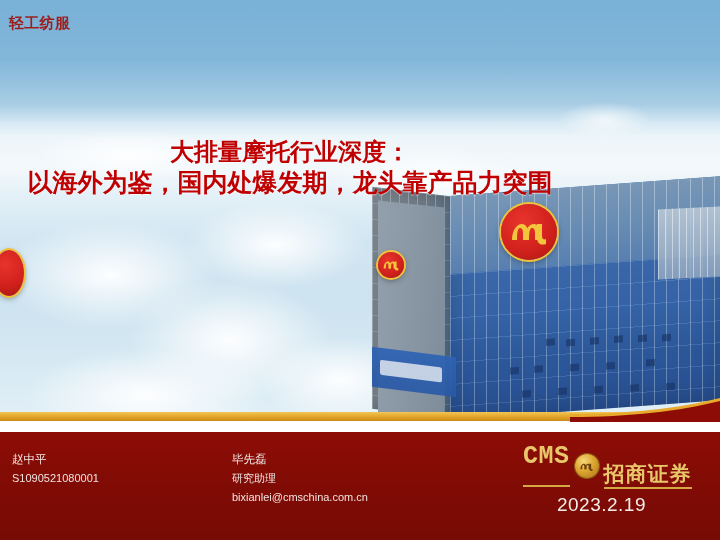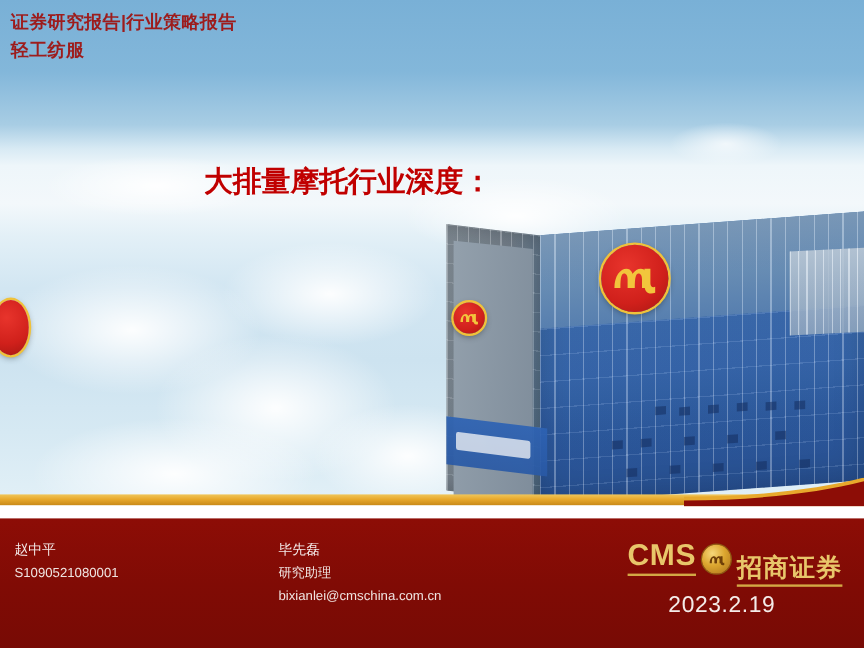--- a/index.html
+++ b/index.html
@@ -268,27 +268,27 @@
 
   .cms-logo {
     position: absolute;
     left: 523px; top: 450px;
     z-index: 18;
     display: flex;
     align-items: center;
     height: 30px;
   }
   .cms-word {
-    font-family: Liberation Sans, sans-serif;
+    font-family: Liberation Mono, monospace;
     font-size: 25px;
     font-weight: bold;
     color: #e8c66a;
     letter-spacing: .5px;
     border-bottom: 2px solid #d3a845;
-    padding-bottom: 1px;
+    padding-bottom: 15px;
     line-height: 27px;
   }
   .cms-badge {
     width: 24px; height: 24px;
     border-radius: 50%;
     margin: 0 5px;
     background: radial-gradient(circle at 36% 30%, #f6d77a 0%, #dca62f 45%, #a8701a 100%);
     box-shadow: 0 0 0 1px #8a5c13;
     display: flex; align-items: center; justify-content: center;
     position: relative;
@@ -371,26 +371,26 @@
           <path d="M4 22 C4 12, 9 6, 14 6 C18 6, 20 10, 20 16 L20 22 L15 22 L15 15 C15 11, 13.5 10, 12 10 C10 10, 9 13, 9 22 Z"></path>
           <path d="M16 22 C16 12, 21 6, 26 6 C30 6, 32 10, 32 16 L32 22 L27 22 L27 15 C27 11, 25.5 10, 24 10 C22 10, 21 13, 21 22 Z"></path>
           <path d="M29 6 L34 6 L34 18 C34 21, 36 22, 38 21 L38 26 C32 28, 29 25, 29 19 Z"></path>
         </g>
       </svg>
     </div>
     <div class="emblem emblem-edge"></div>
   </div>
 
   <div class="hdr">
-    <div class="l1">证券研究报告|行业策略报告</div>
     <div class="l2">轻工纺服</div>
   </div>
 
   <div class="title-wrap">
     <div class="title-line l1">大排量摩托行业深度：</div>
+    <div class="title-line l2">以海外为鉴，国内处爆发期，龙头靠产品力突围</div>
   </div>
 
   <div class="gold-rule"></div>
   <div class="gold-curve">
     <svg width="150" height="24" viewBox="0 0 150 24" preserveAspectRatio="none">
       <path d="M0 16 C60 16, 110 10, 150 0 L150 24 L0 24 Z" fill="#e8a92c"></path>
       <path d="M0 19 C60 19, 110 13, 150 3 L150 24 L0 24 Z" fill="#8d0d06"></path>
     </svg>
   </div>
 

